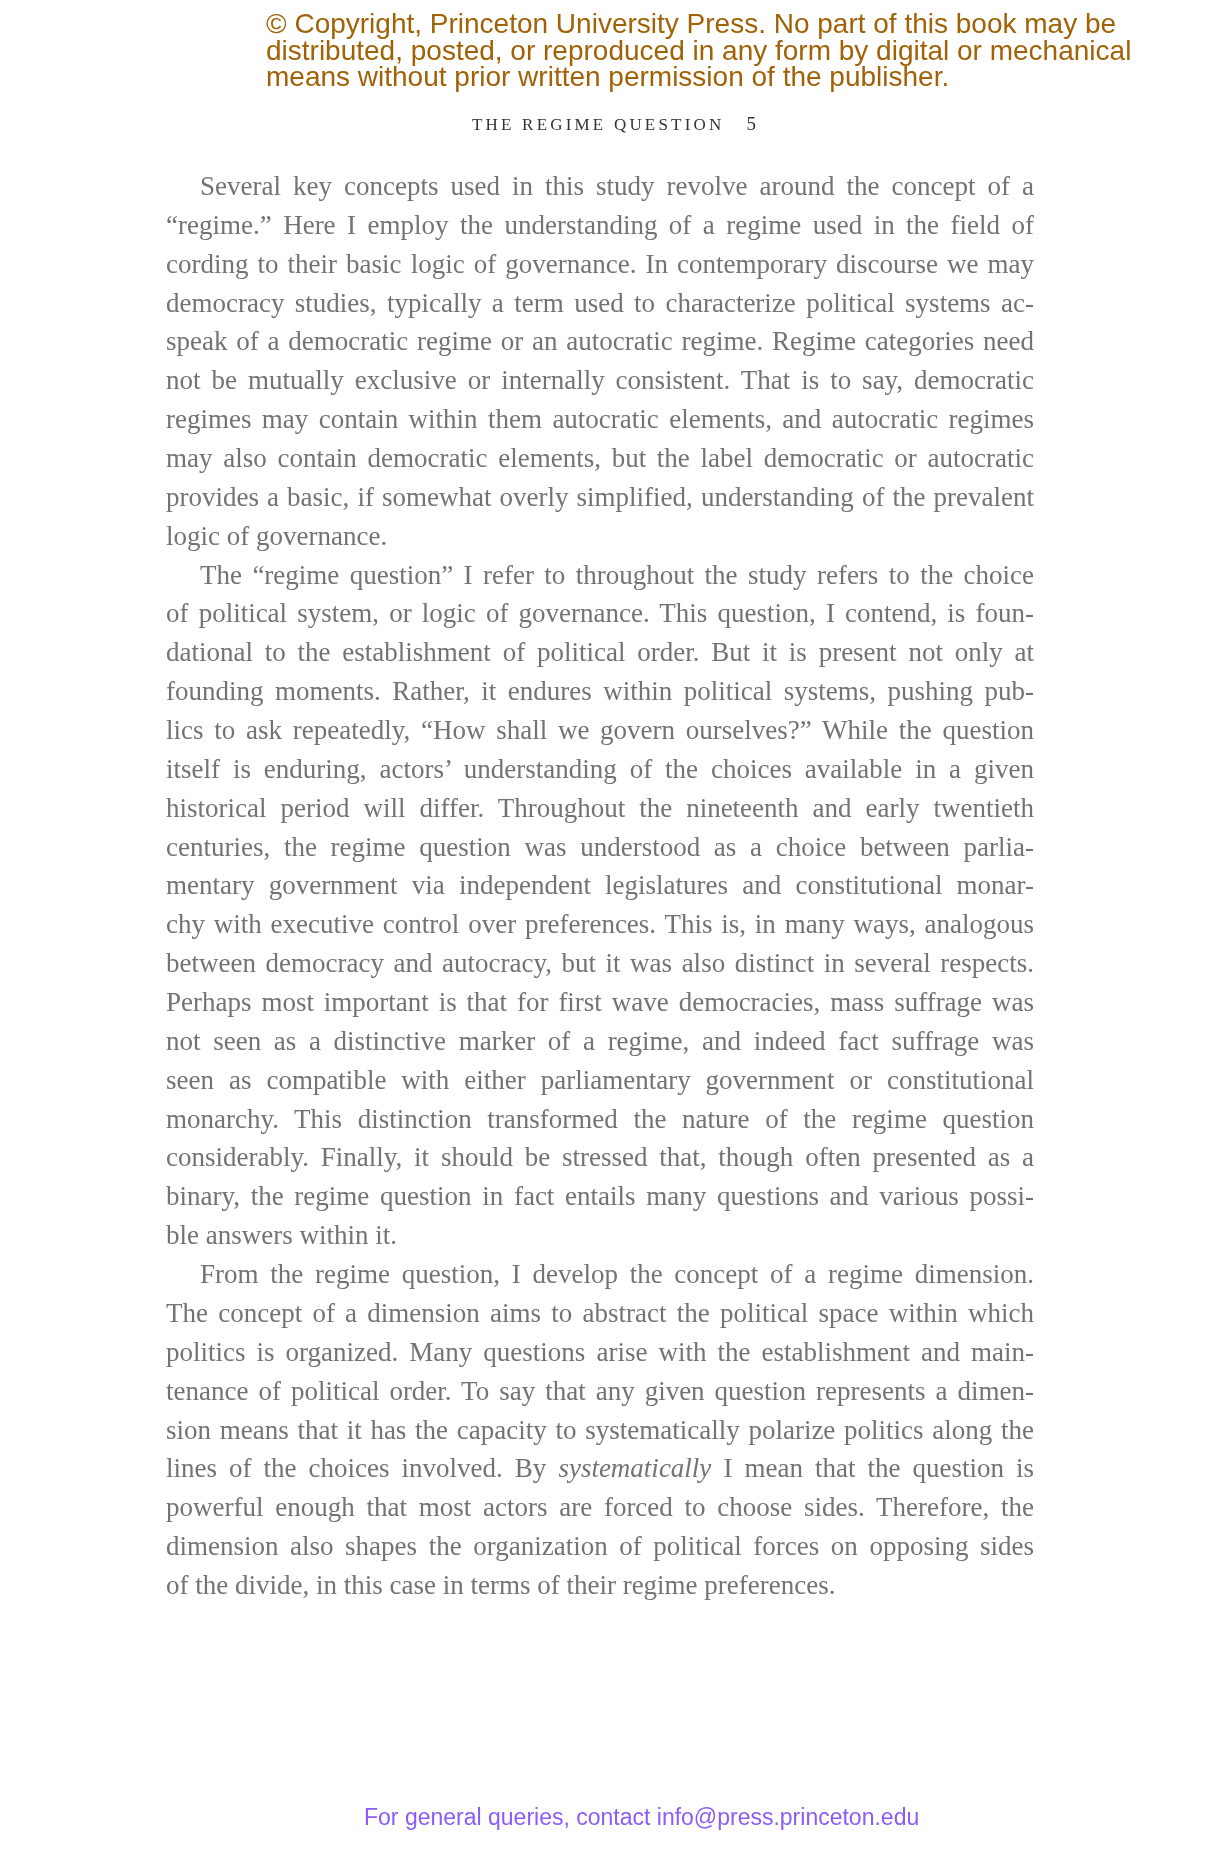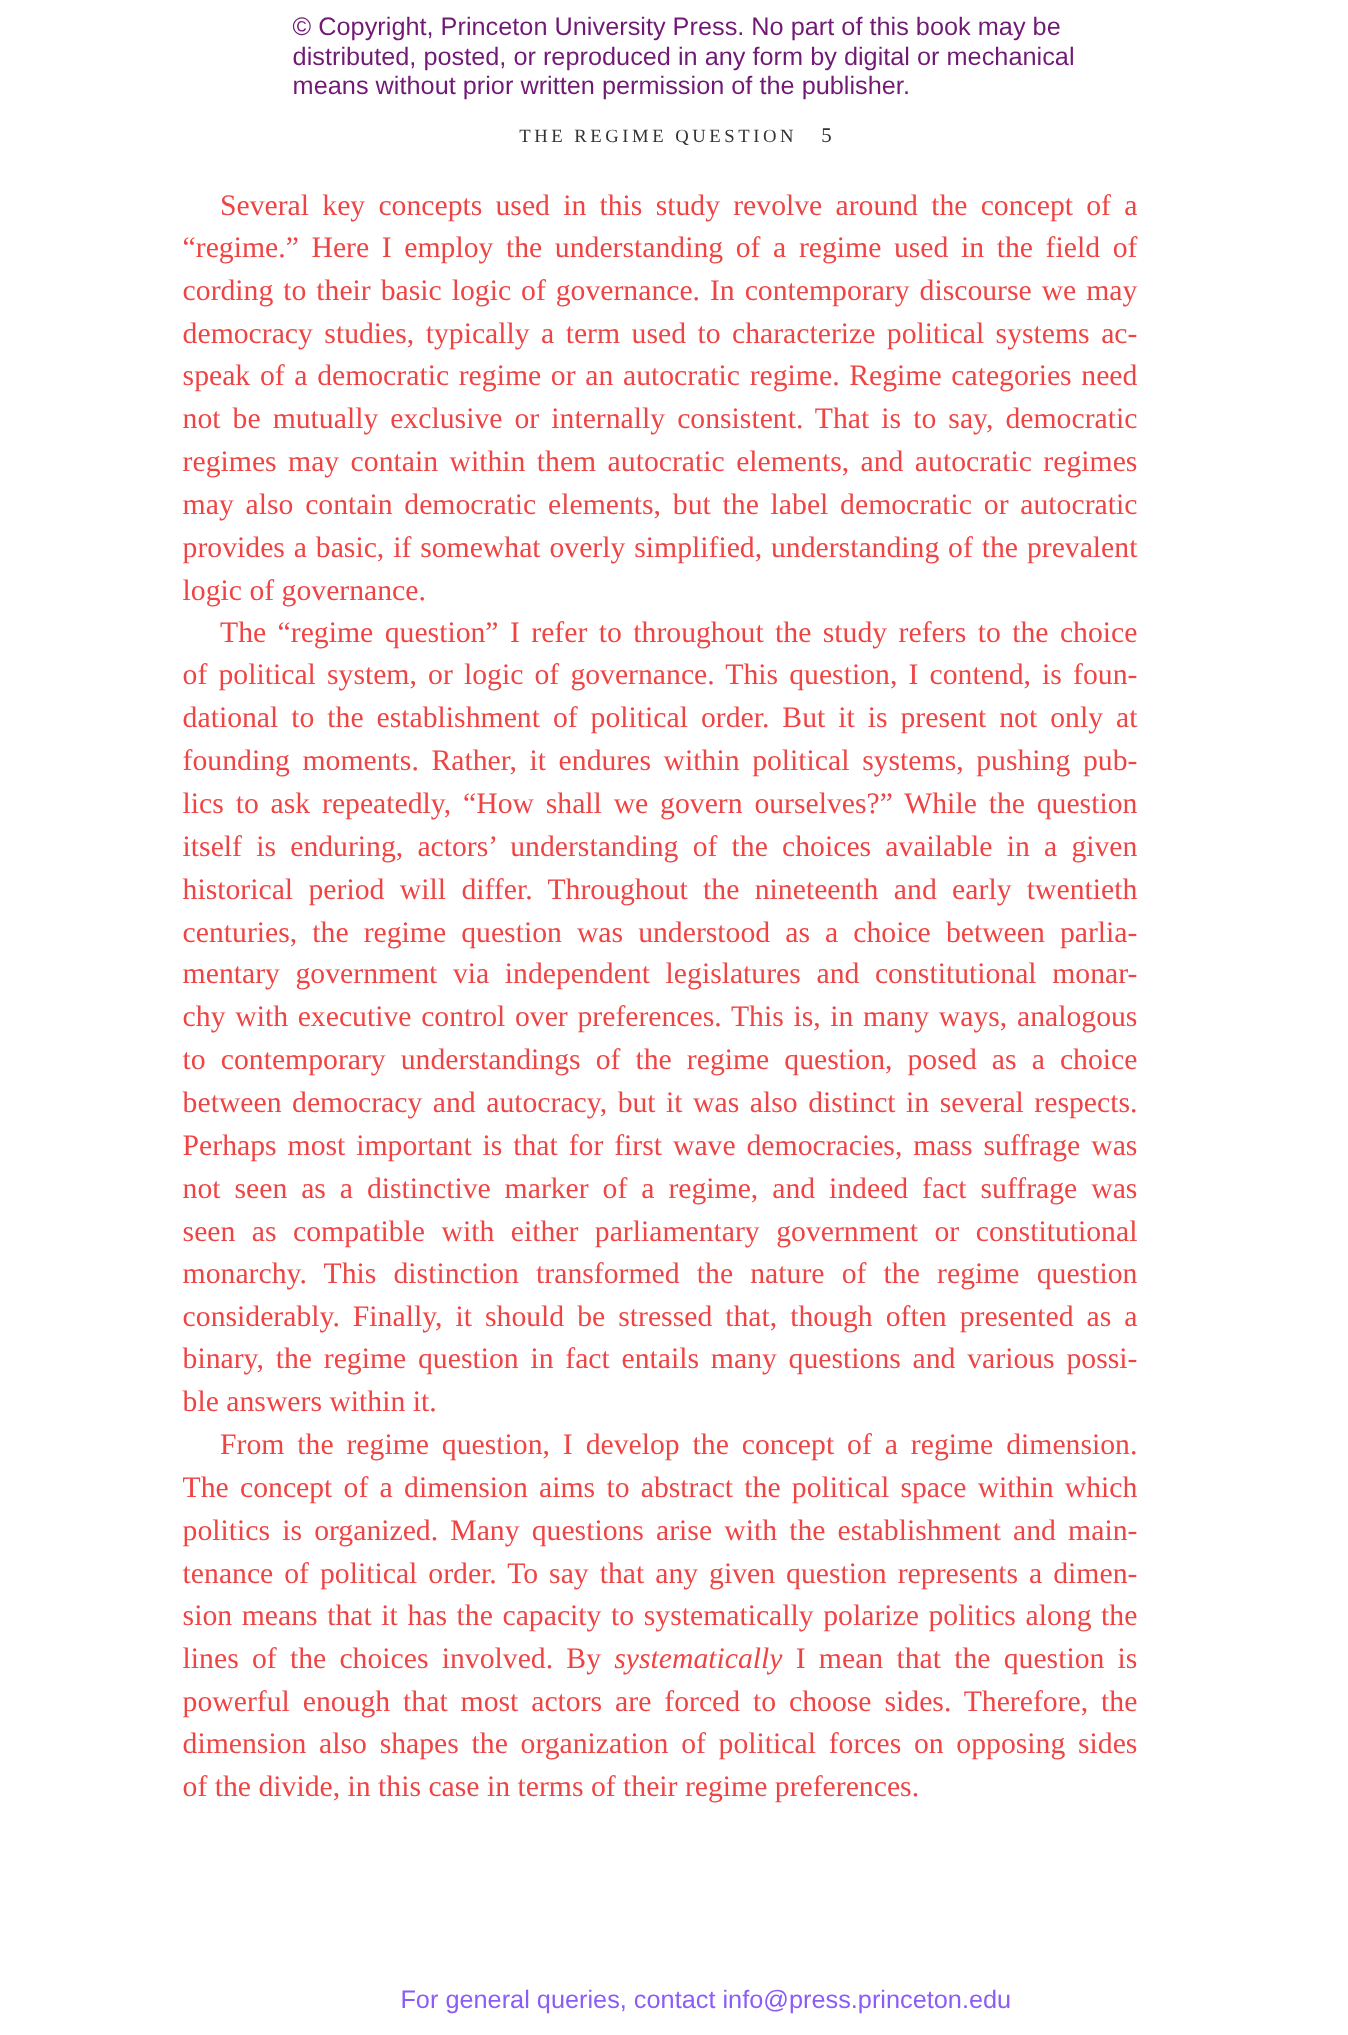--- a/index.html
+++ b/index.html
@@ -1,24 +1,24 @@
 <!DOCTYPE html>
 <html><head>
 <meta charset="utf-8">
 <style>
   html, body { margin: 0; padding: 0; background: #ffffff; }
   body { width: 1225px; height: 1850px; position: relative; overflow: hidden; color: #1a1a1a; }
   .notice { position: absolute; left: 266px; top: 11px; width: 720px;
-    font-family: "Liberation Sans", sans-serif; font-size: 23px; line-height: 26.5px; color: #701a75; }
+    font-family: "Liberation Sans", sans-serif; font-size: 28px; line-height: 26.5px; color: #a16207; }
   .notice div { white-space: nowrap; }
   .running-head { position: absolute; left: 443px; top: 113px;
     font-family: "Liberation Serif", serif; font-size: 17px; letter-spacing: 3.2px; color: #333; white-space: nowrap; margin-left: 29px; }
   .running-head .folio { margin-left: 22px; letter-spacing: 0; font-size: 19px; }
   .body-text { position: absolute; left: 166px; top: 167px; width: 868px;
-    font-family: "Liberation Serif", serif; font-size: 27px; color: #ef4444; }
+    font-family: "Liberation Serif", serif; font-size: 27px; color: #737373; }
   .line { height: 38.86px; line-height: 38.86px; white-space: nowrap; overflow: visible;
     text-align: justify; text-align-last: justify; }
   .line.last { text-align-last: left; }
   .line.indent { padding-left: 34px; }
   .line i { }
   .footer { position: absolute; left: 364px; top: 1804px;
     font-family: "Liberation Sans", sans-serif; font-size: 23px; color: #8b5cf6; white-space: nowrap; }
 </style>
 </head>
 <body>
@@ -50,21 +50,20 @@
       <div class="line indent">The “regime question” I refer to throughout the study refers to the choice</div>
       <div class="line">of political system, or logic of governance. This question, I contend, is foun-</div>
       <div class="line">dational to the establishment of political order. But it is present not only at</div>
       <div class="line">founding moments. Rather, it endures within political systems, pushing pub-</div>
       <div class="line">lics to ask repeatedly, “How shall we govern ourselves?” While the question</div>
       <div class="line">itself is enduring, actors’ understanding of the choices available in a given</div>
       <div class="line">historical period will differ. Throughout the nineteenth and early twentieth</div>
       <div class="line">centuries, the regime question was understood as a choice between parlia-</div>
       <div class="line">mentary government via independent legislatures and constitutional monar-</div>
       <div class="line">chy with executive control over preferences. This is, in many ways, analogous</div>
-      <div class="line">to contemporary understandings of the regime question, posed as a choice</div>
       <div class="line">between democracy and autocracy, but it was also distinct in several respects.</div>
       <div class="line">Perhaps most important is that for first wave democracies, mass suffrage was</div>
       <div class="line">not seen as a distinctive marker of a regime, and indeed fact suffrage was</div>
       <div class="line">seen as compatible with either parliamentary government or constitutional</div>
       <div class="line">monarchy. This distinction transformed the nature of the regime question</div>
       <div class="line">considerably. Finally, it should be stressed that, though often presented as a</div>
       <div class="line">binary, the regime question in fact entails many questions and various possi-</div>
       <div class="line last">ble answers within it.</div>
     </div>
     <div>

